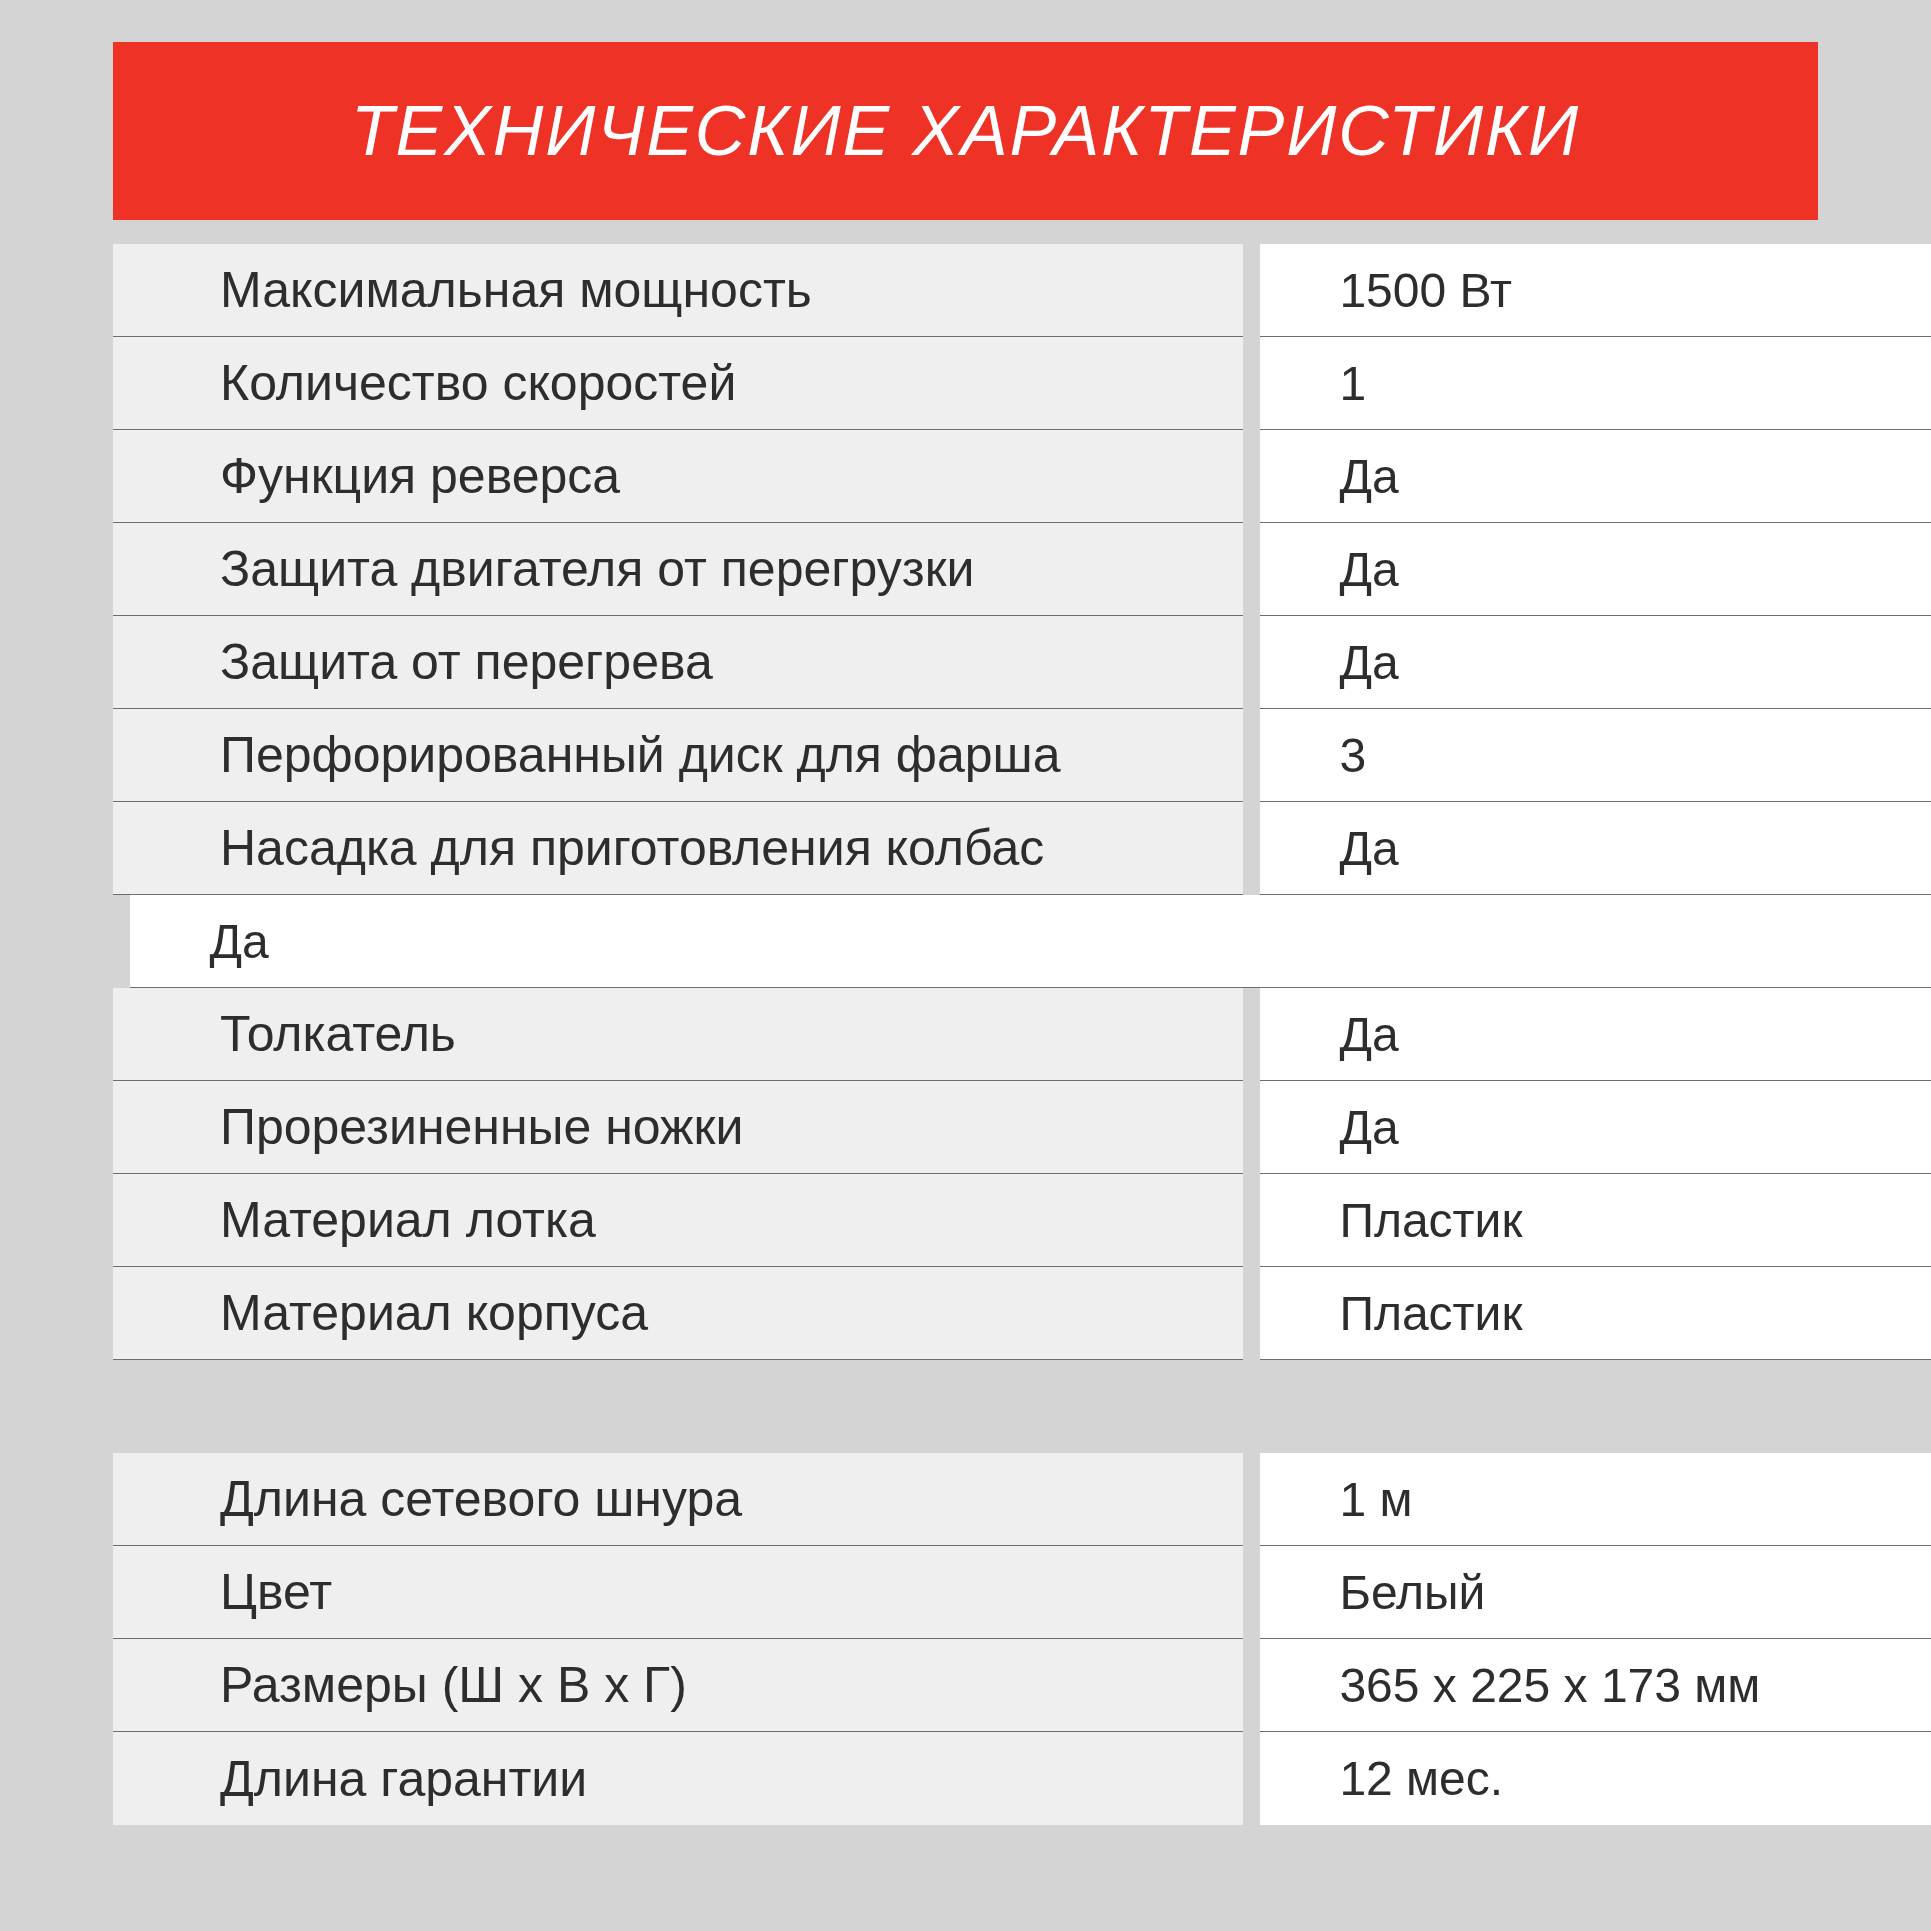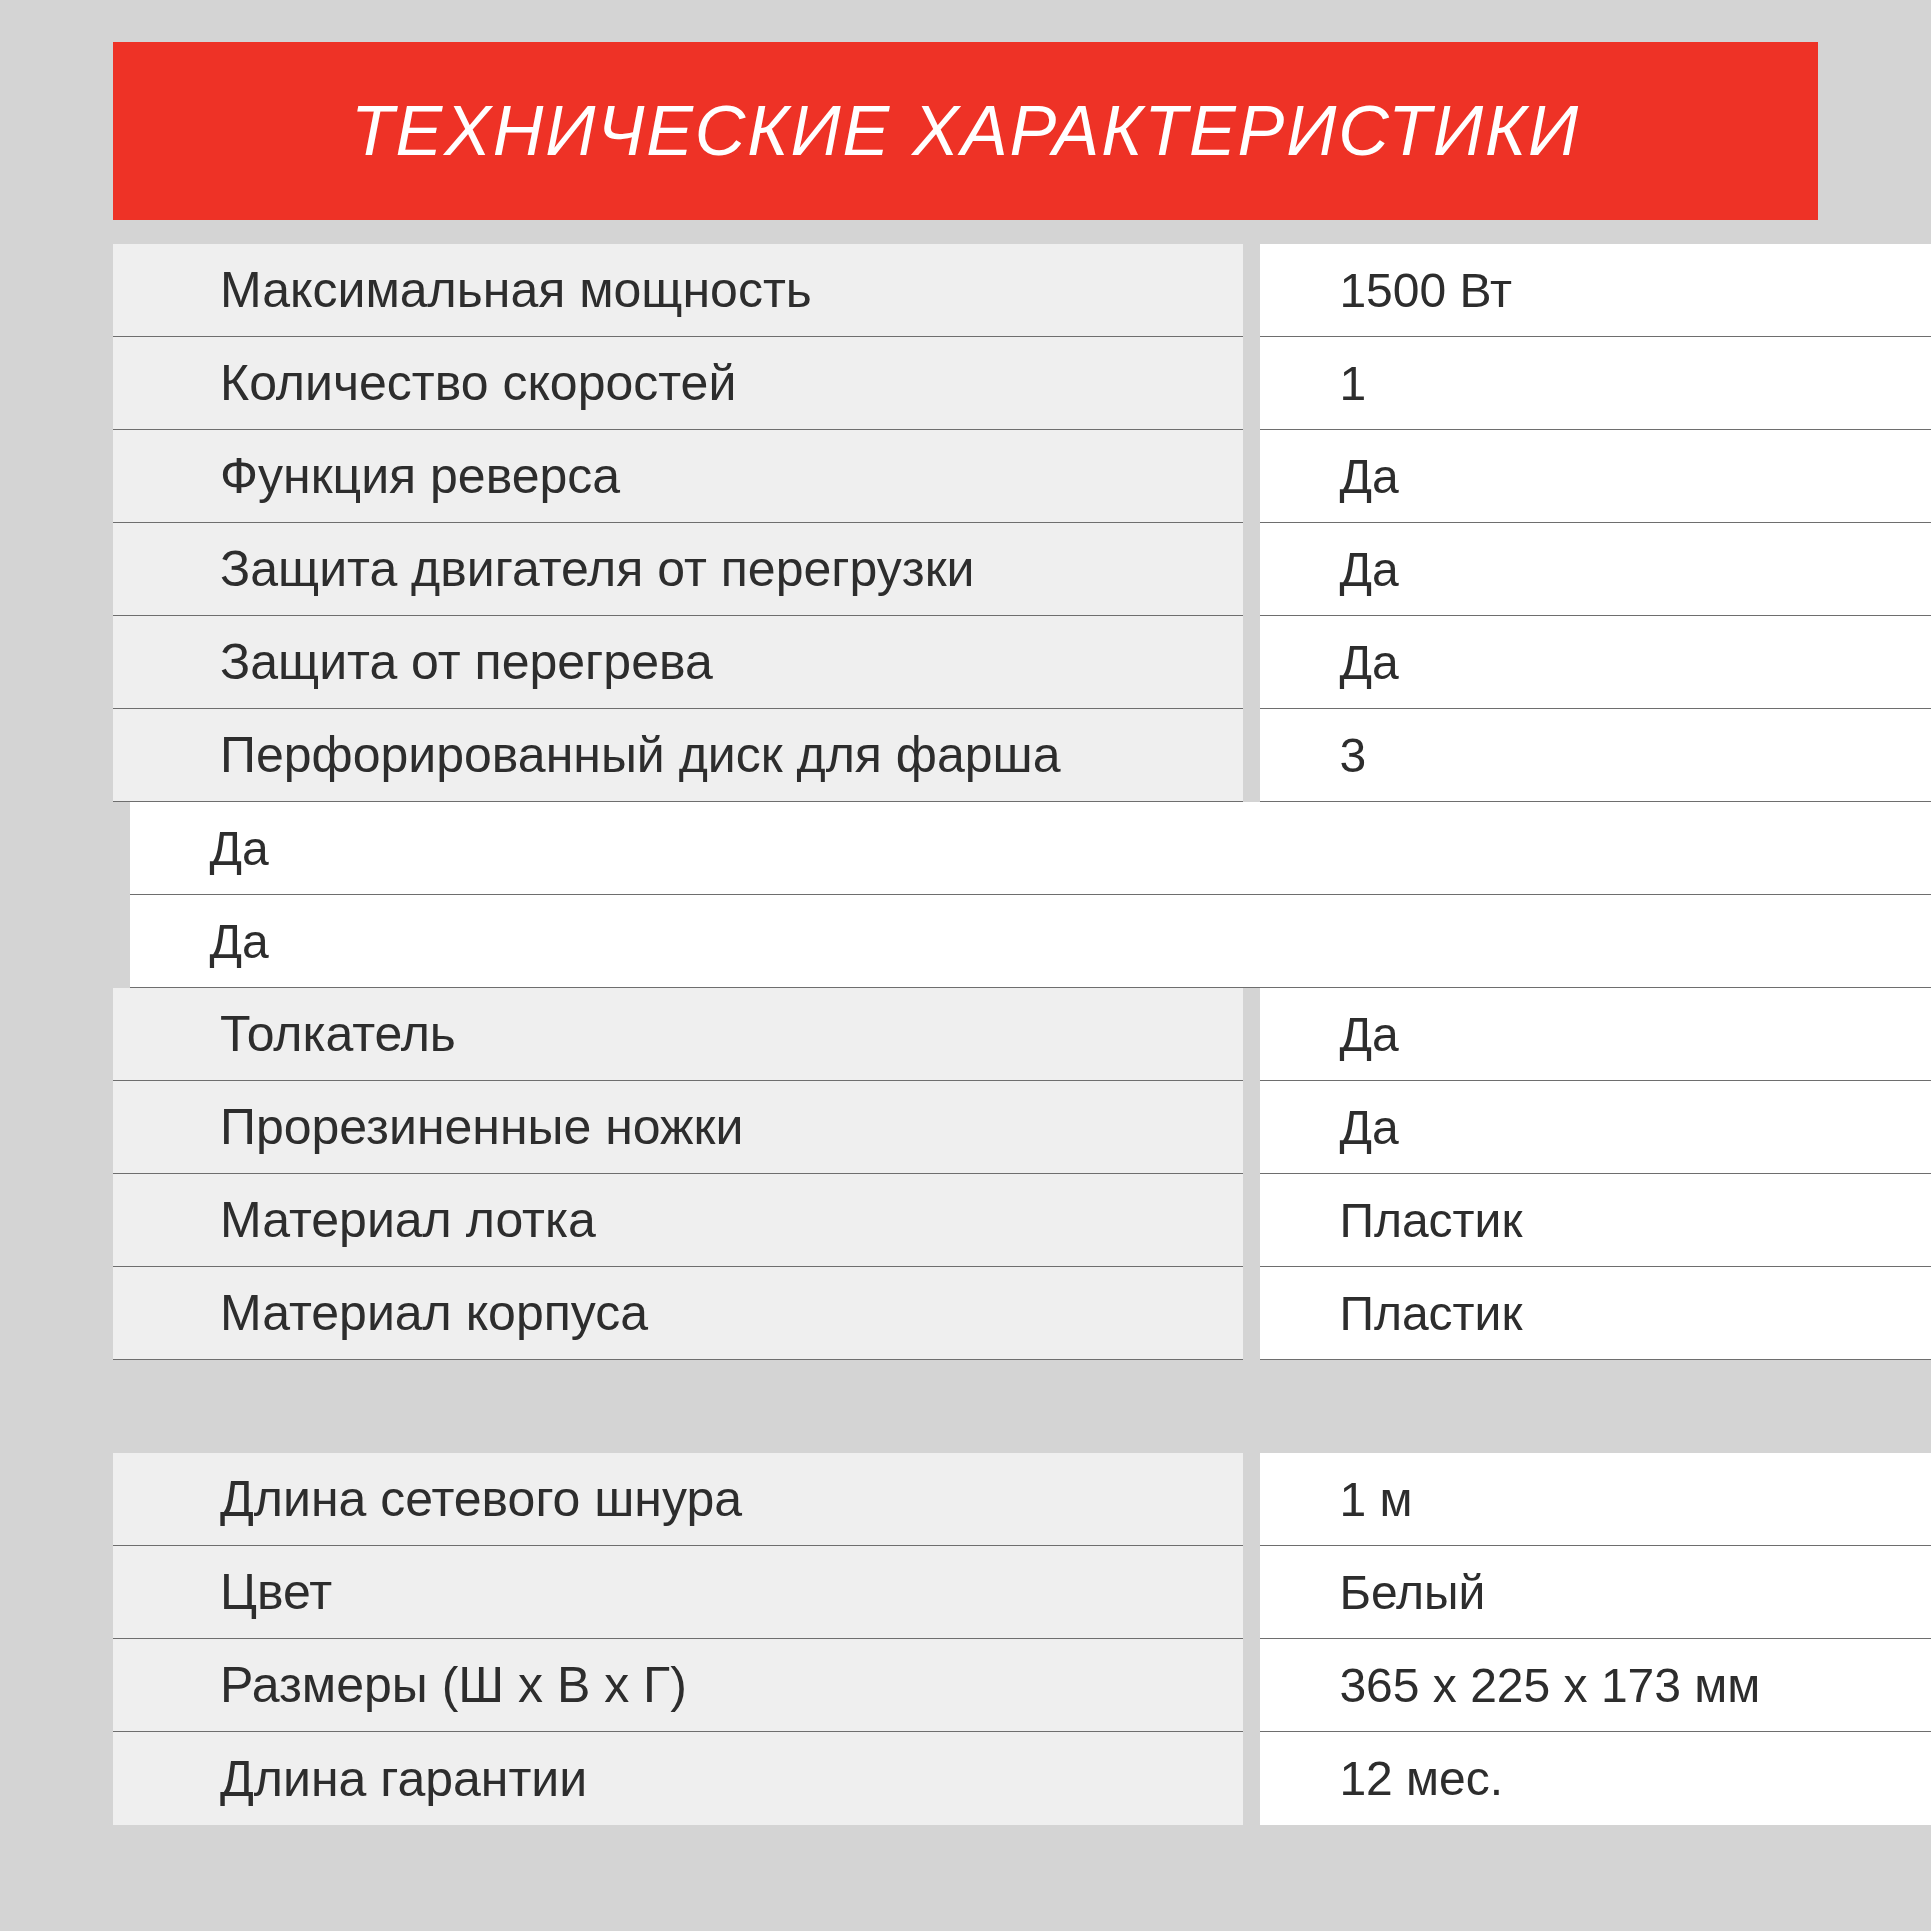--- a/index.html
+++ b/index.html
@@ -138,20 +138,23 @@
       <div class="row">
       <div class="cell label">
         <span>Перфорированный диск для фарша</span>
       </div>
       <div class="gap"></div>
       <div class="cell value">
         <span>3</span>
       </div>
     </div>
       <div class="row">
+      <div class="cell label">
+        <span>Насадка для приготовления колбас</span>
+      </div>
       <div class="gap"></div>
       <div class="cell value">
         <span>Да</span>
       </div>
     </div>
       <div class="row">
       <div class="gap"></div>
       <div class="cell value">
         <span>Да</span>
       </div>

